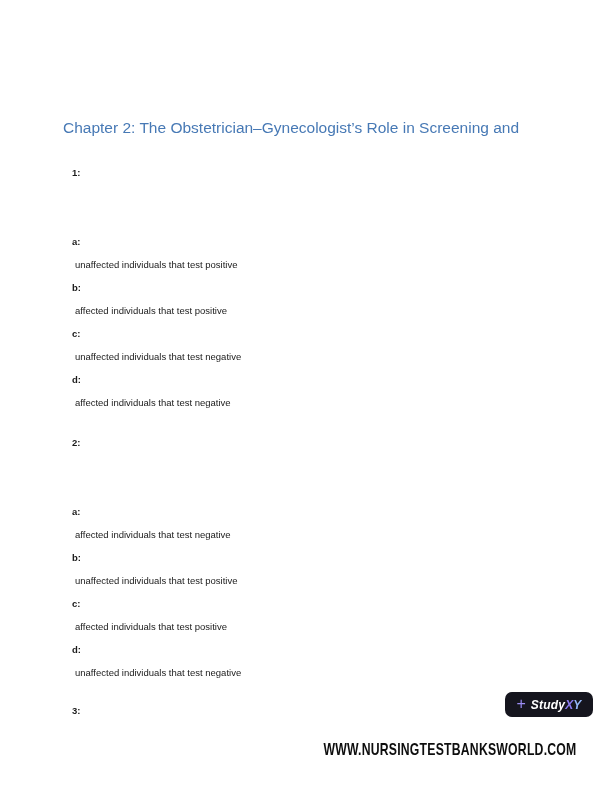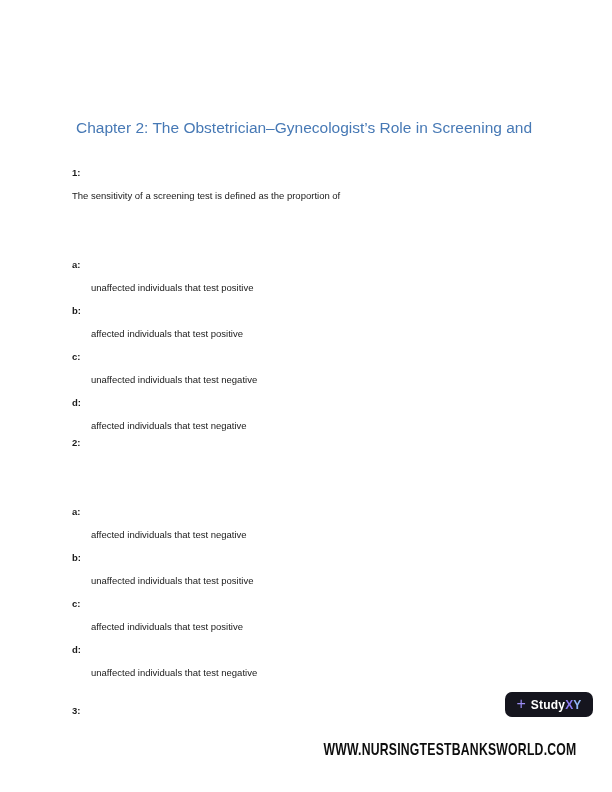--- a/index.html
+++ b/index.html
@@ -12,21 +12,21 @@
     width: 612px;
     height: 792px;
     background: #ffffff;
     overflow: hidden;
     font-family: "Liberation Sans", sans-serif;
     color: #1a1a1a;
   }
   
   .doc-title {
     position: absolute;
-    left: 76px;
+    left: 63px;
     top: 115px;
     width: 505px;
     font-size: 15.5px;
     line-height: 25px;
     font-weight: 400;
     color: #4779b5;
   }
   .doc-title span { display: block; }
 
   
@@ -38,21 +38,21 @@
   .qblock-1 { top: 161px; }
   .qblock-2 { top: 431px; }
   .qline {
     height: 23px;
     line-height: 23px;
     font-size: 9.5px;
     white-space: nowrap;
   }
   .qlabel { font-weight: 700; }
   .opt-first { margin-top: 46px; }
-  .opt-text { padding-left: 3px; margin-left: 16px; }
+  .opt-text { padding-left: 3px; }
 
   .q-next {
     position: absolute;
     left: 72px;
     top: 699px;
     height: 23px;
     line-height: 23px;
     font-size: 9.5px;
     font-weight: 700;
   }
@@ -72,21 +72,21 @@
     gap: 5px;
     box-sizing: border-box;
   }
   .plus-icon {
     color: #9b8cf5;
     font-size: 16px;
     font-weight: 400;
     line-height: 1;
     margin-top: -2px;
   }
-  .brand { font-size: 12px; font-weight: 700; letter-spacing: 0.2px; }
+  .brand { font-size: 12px; font-weight: 700; letter-spacing: 0.2px; font-style: italic; }
   .brand-study { color: #ffffff; }
   .brand-x { color: #8b7af2; }
   .brand-y { color: #93b6f6; }
 
   
   .footer-url {
     position: absolute;
     left: 280px;
     top: 741px;
     width: 310px;
@@ -105,21 +105,20 @@
 <body>
 
 <div class="page">
 
   <div class="doc-title">
     <span>Chapter 2: The Obstetrician–Gynecologist’s Role in Screening and</span>
   </div>
 
   <div class="qblock qblock-1">
     <div class="qline qlabel">1:</div>
-    <div class="qline">The sensitivity of a screening test is defined as the proportion of</div>
     <div class="qline qlabel opt-first">a:</div>
     <div class="qline opt-text">unaffected individuals that test positive</div>
     <div class="qline qlabel">b:</div>
     <div class="qline opt-text">affected individuals that test positive</div>
     <div class="qline qlabel">c:</div>
     <div class="qline opt-text">unaffected individuals that test negative</div>
     <div class="qline qlabel">d:</div>
     <div class="qline opt-text">affected individuals that test negative</div>
   </div>
 

